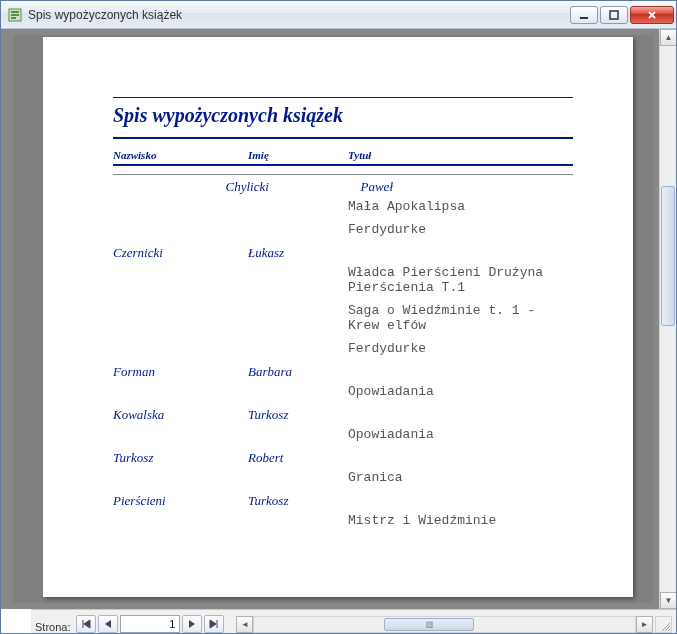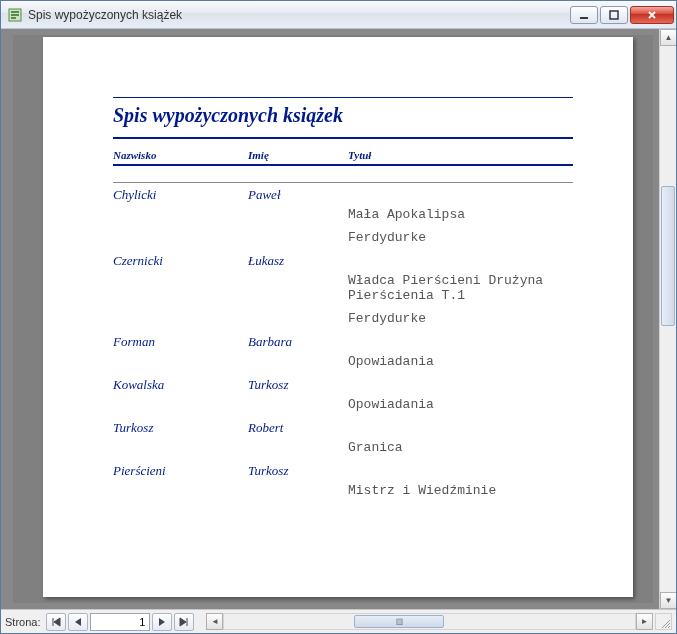--- a/index.html
+++ b/index.html
@@ -107,21 +107,21 @@
   .col-name { width: 100px; }
   .col-title { flex:1; }
   .group-row {
     display:flex;
     font-family:"Times New Roman", serif;
     font-style: italic;
     color:#001a8a;
     font-size: 13px;
     padding-top: 4px;
   }
-  .first-group { border-top: 1px solid #888; margin-top:16px; }
+  .first-group { border-top: 1px solid #888; margin-top:8px;justify-content:center; }
   .book-row {
     font-family: Liberation Mono, monospace;
     font-size: 13px;
     color:#555;
     padding: 4px 0 4px 235px;
   }
   
   .vscroll {
     width: 17px;
     background: #f0f0f0;
@@ -143,23 +143,24 @@
     background: linear-gradient(to right,#e8eef7,#cfd9e8);
     border:1px solid #9db2cf;
     border-radius:2px;
   }
   
   .statusbar {
     height: 24px;
     background: #f0f0f0;
     border-top: 1px solid #c8c8c8;
     display:flex;
-    align-items:center;
+    align-items:flex-end;
     padding: 0 4px;
     gap: 2px;
+    margin-left: 30px;
   }
   .statusbar .lbl { font-size:11px; color:#333; margin-right:4px; }
   .navbtn {
     width: 20px; height:18px;
     border:1px solid #aab7c8;
     background: linear-gradient(to bottom,#fdfdfd,#e6ecf4);
     border-radius:2px;
     display:flex;align-items:center;justify-content:center;
     font-size:9px;color:#445;
   }
@@ -247,20 +248,21 @@
               <div class="col-surname">Chylicki</div>
               <div class="col-name">Paweł</div>
             </div>
             <div class="book-row">Mała Apokalipsa</div>
             <div class="book-row">Ferdydurke</div>
             <div class="group-row">
               <div class="col-surname">Czernicki</div>
               <div class="col-name">Łukasz</div>
             </div>
             <div class="book-row">Władca Pierścieni Drużyna Pierścienia T.1</div>
+            <div class="book-row">Saga o Wiedźminie t. 1 - Krew elfów</div>
             <div class="book-row">Ferdydurke</div>
             <div class="group-row">
               <div class="col-surname">Forman</div>
               <div class="col-name">Barbara</div>
             </div>
             <div class="book-row">Opowiadania</div>
             <div class="group-row">
               <div class="col-surname">Kowalska</div>
               <div class="col-name">Turkosz</div>
             </div>

